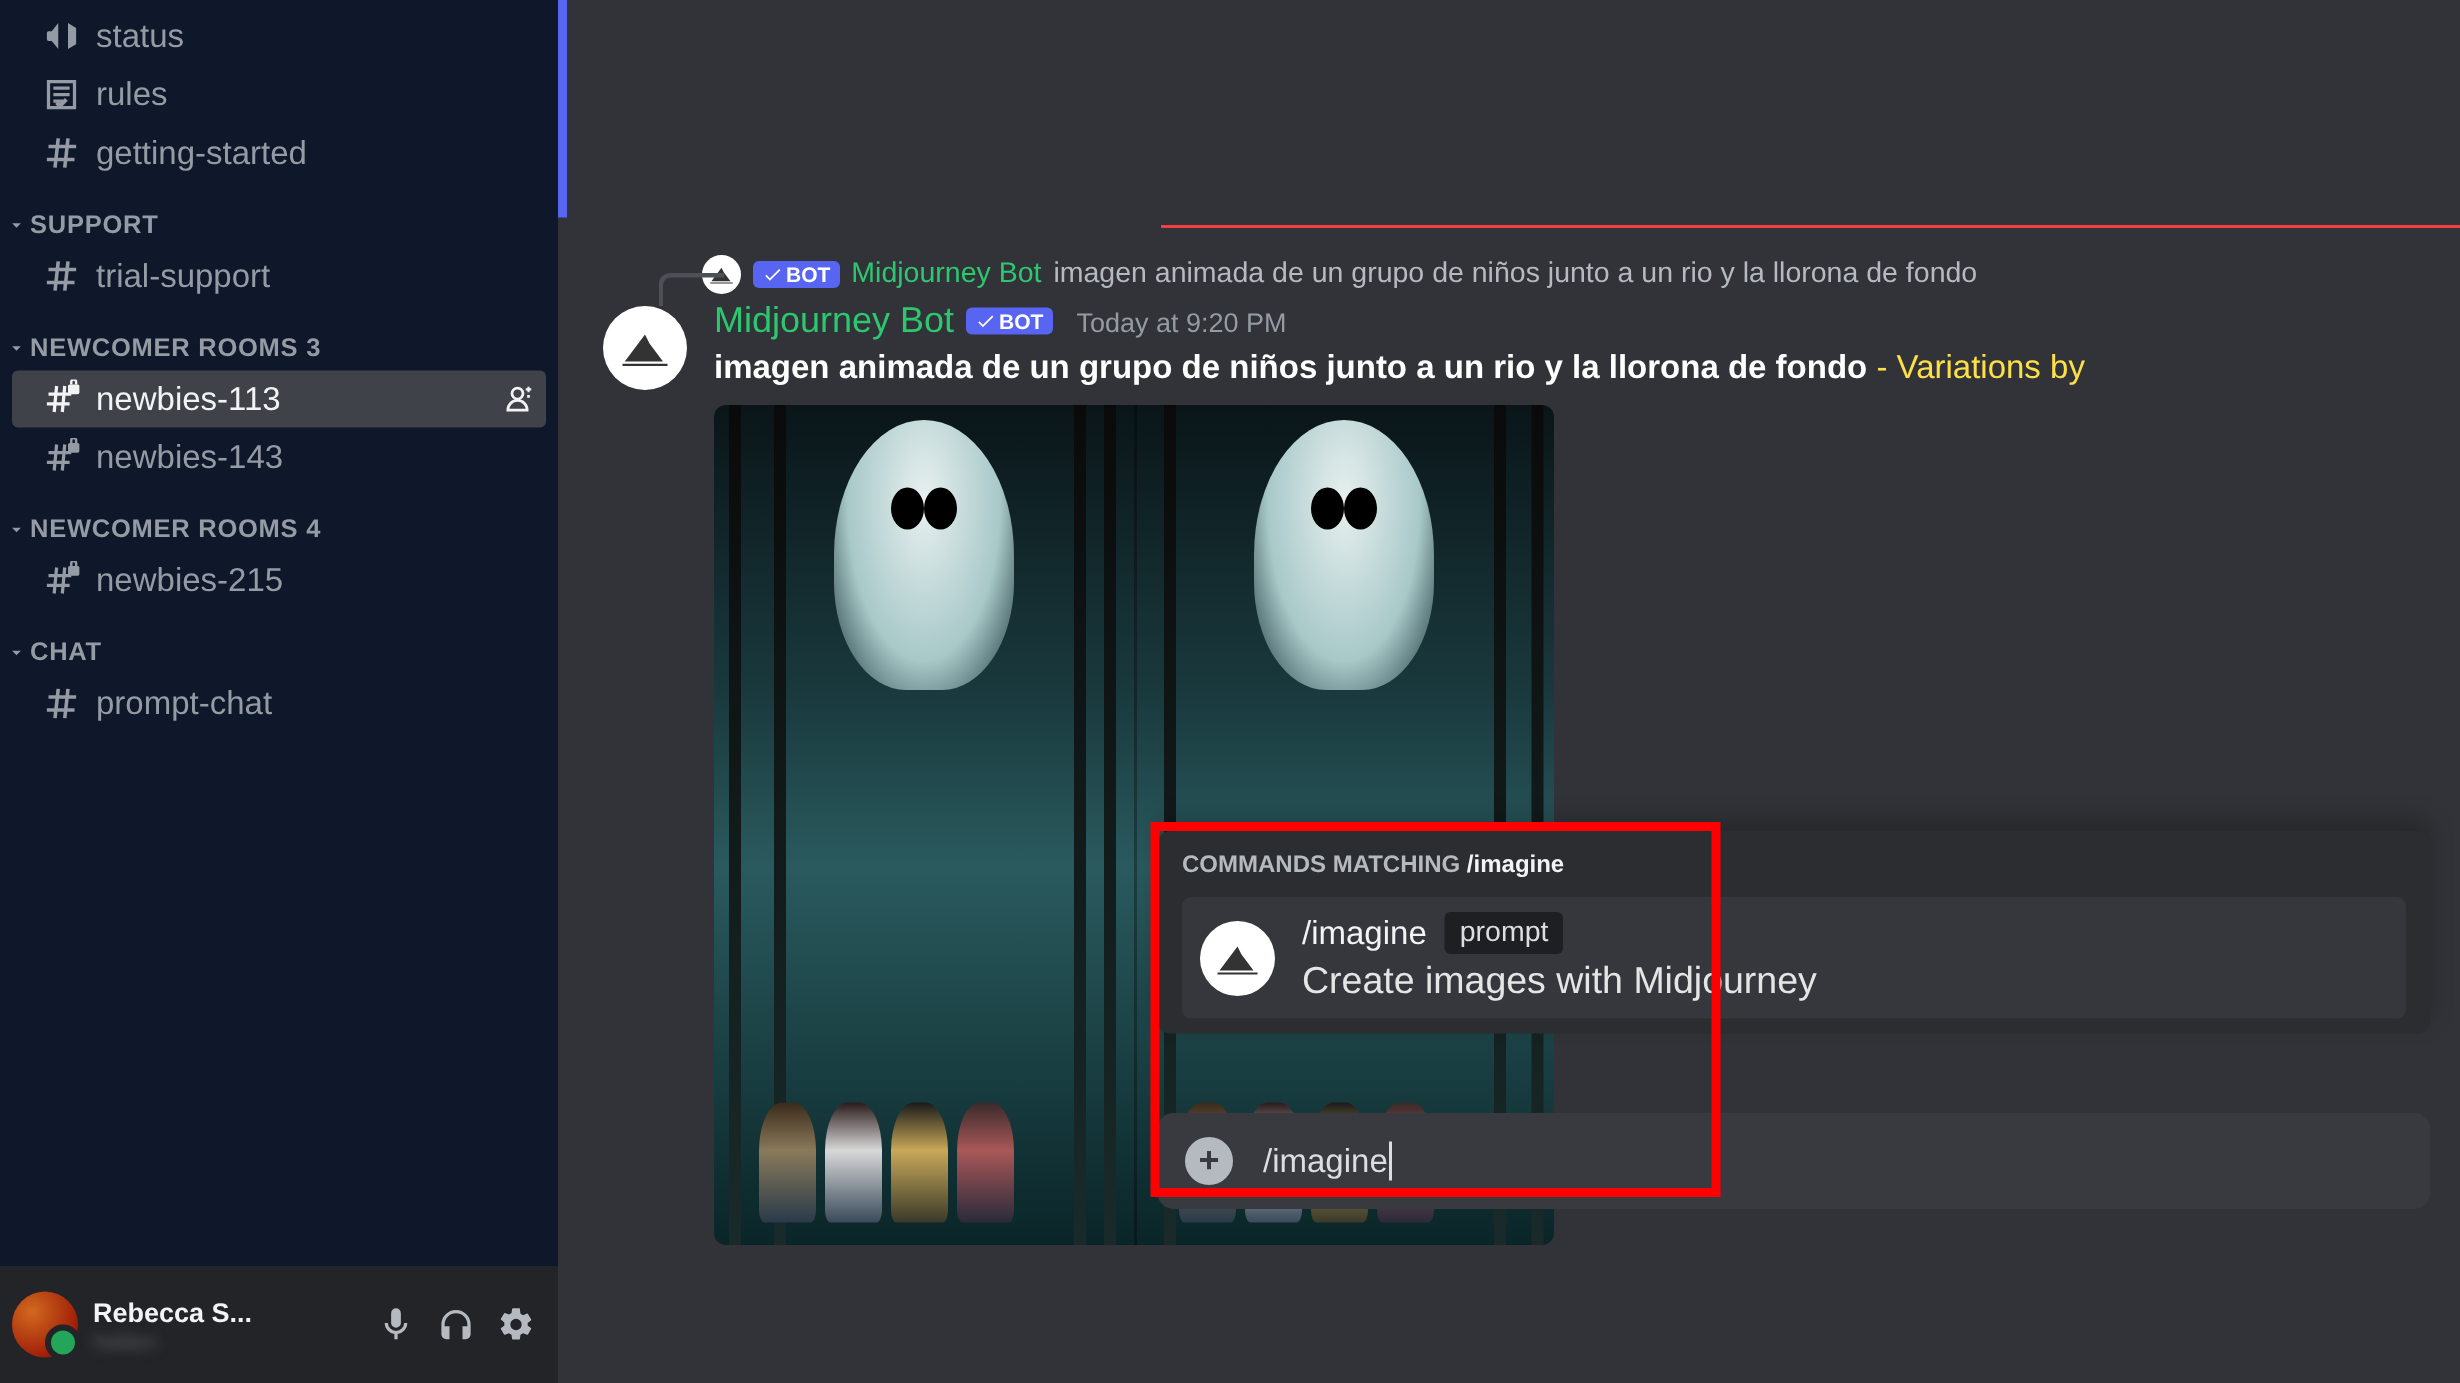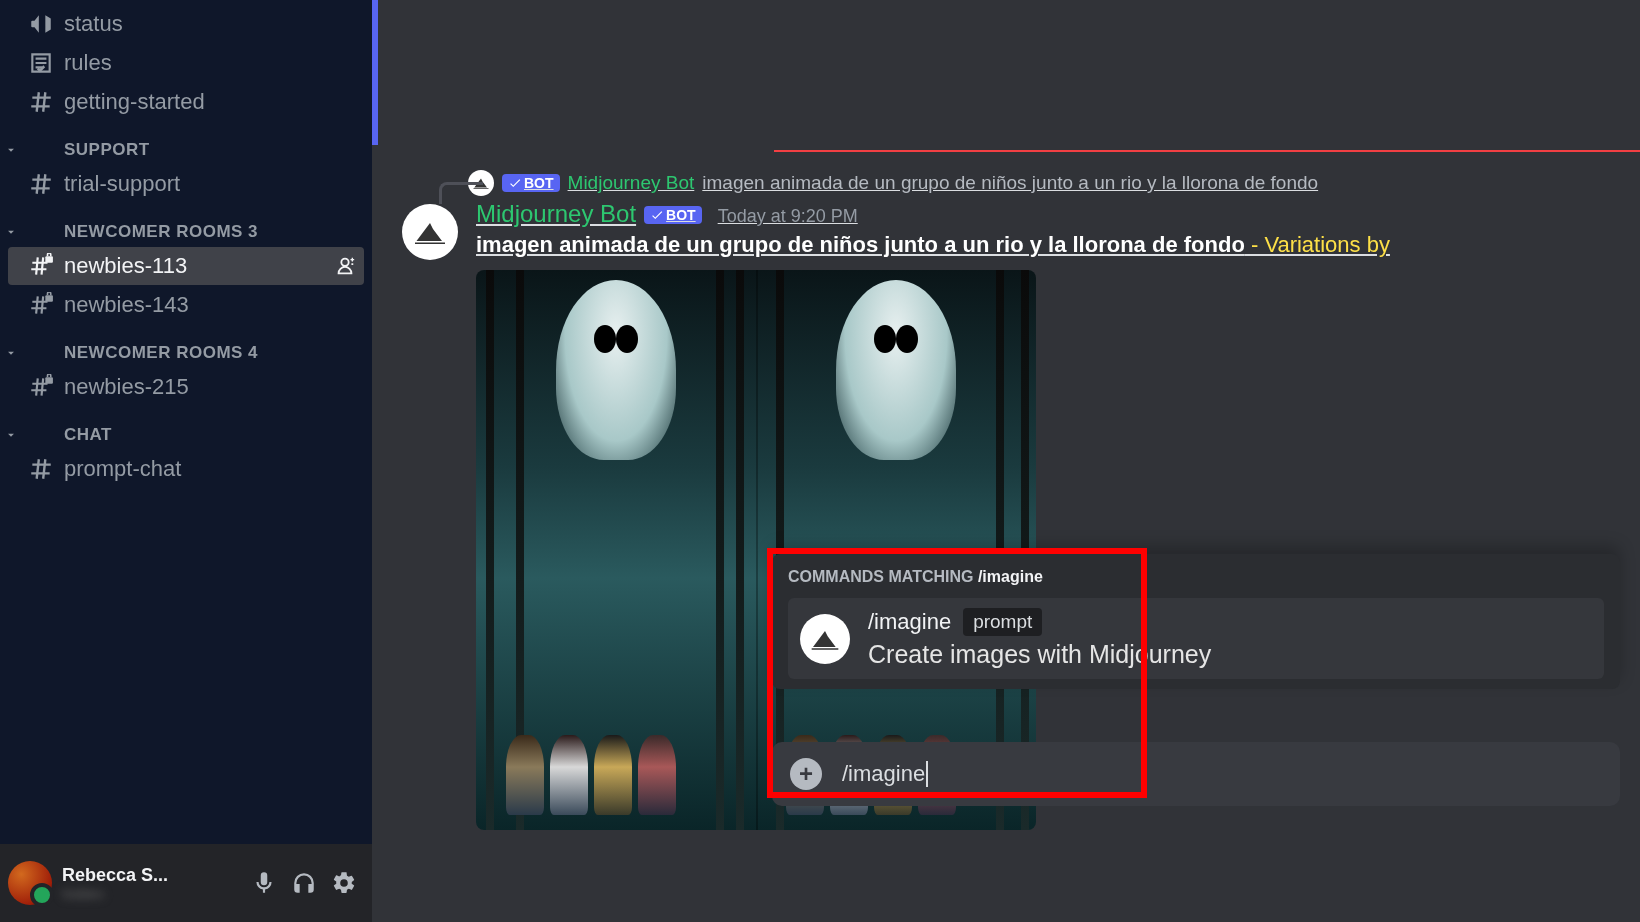--- a/index.html
+++ b/index.html
@@ -54,21 +54,20 @@
 }
 .category {
   display: flex;
   align-items: center;
   padding: 18px 8px 4px 4px;
   font-size: 17px;
   font-weight: 600;
   letter-spacing: 0.5px;
   color: #949ba4;
   cursor: pointer;
-  gap: 44px;
 }
 .category svg.chev { width: 14px; height: 14px; margin-right: 2px; fill: currentColor; }
 .user-panel {
   height: 78px;
   background: #232428;
   display: flex;
   align-items: center;
   padding: 0 8px;
 }
 .user-avatar {
@@ -104,21 +103,20 @@
   cursor: pointer;
   border-radius: 4px;
 }
 .user-panel .pbtn svg { width: 26px; height: 26px; fill: currentColor; }
 
 .main {
   flex: 1;
   display: flex;
   flex-direction: column;
   position: relative;
-  text-decoration: underline;
 }
 .blue-rail {
   position: absolute;
   left: 0;
   top: 0;
   width: 6px;
   height: 145px;
   background: #5865f2;
 }
 .red-line {

